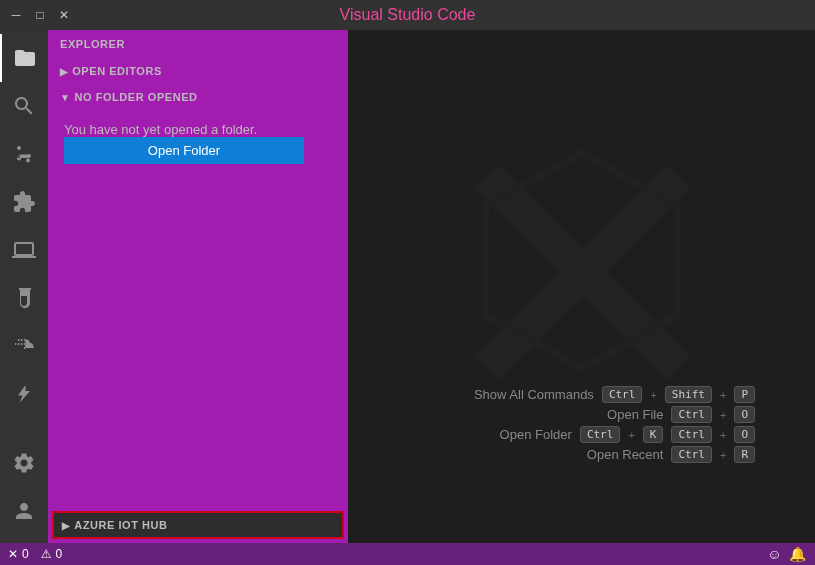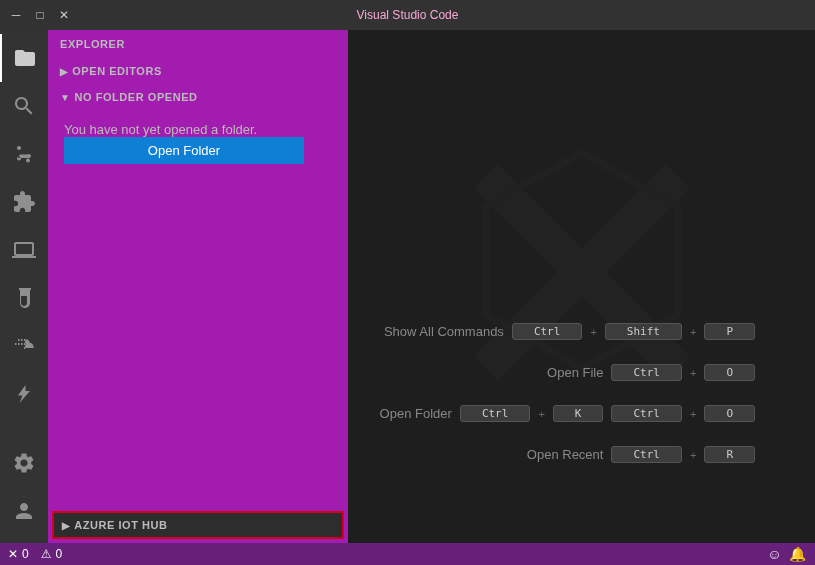--- a/index.html
+++ b/index.html
@@ -37,22 +37,22 @@
       display: flex;
       gap: 2px;
     }
     .titlebar-menu-item {
       font-size: 12px;
       color: #ccc;
       padding: 2px 8px;
       cursor: pointer;
     }
     .titlebar-center {
-      font-size: 12px;
-      color: #f9a8d4;
+      font-size: 16px;
+      color: #ec4899;
       position: absolute;
       left: 50%;
       transform: translateX(-50%);
       text-align: center;
     }
     .titlebar-right {
       display: flex;
       gap: 8px;
       align-items: center;
     }
@@ -204,37 +204,37 @@
     .vscode-logo svg {
       width: 240px;
       height: 240px;
     }
     .shortcut-container {
       position: absolute;
       bottom: 80px;
       right: 60px;
       display: flex;
       flex-direction: column;
-      gap: 24px;
+      gap: 3px;
     }
     .shortcut-row {
       display: flex;
       align-items: center;
       justify-content: flex-end;
       gap: 8px;
     }
     .shortcut-label {
       font-size: 13px;
       color: #888;
     }
     .kbd {
       background: #3c3c3c;
       border: 1px solid #555;
       border-radius: 3px;
-      padding: 1px 21px;
+      padding: 1px 6px;
       font-size: 11px;
       color: #ccc;
       font-family: monospace;
     }
     .kbd-plus {
       color: #666;
       font-size: 11px;
     }
 
     

